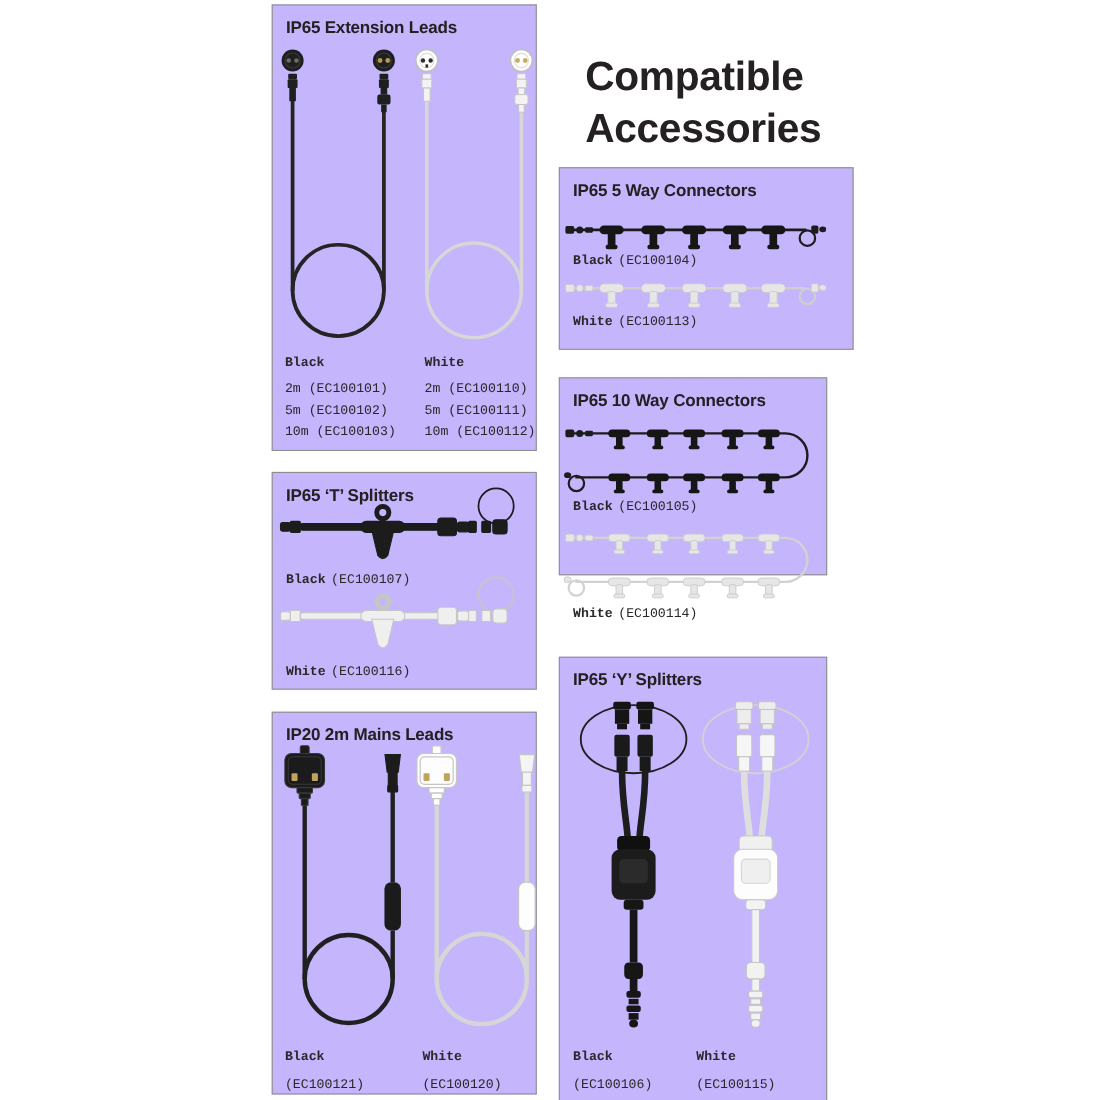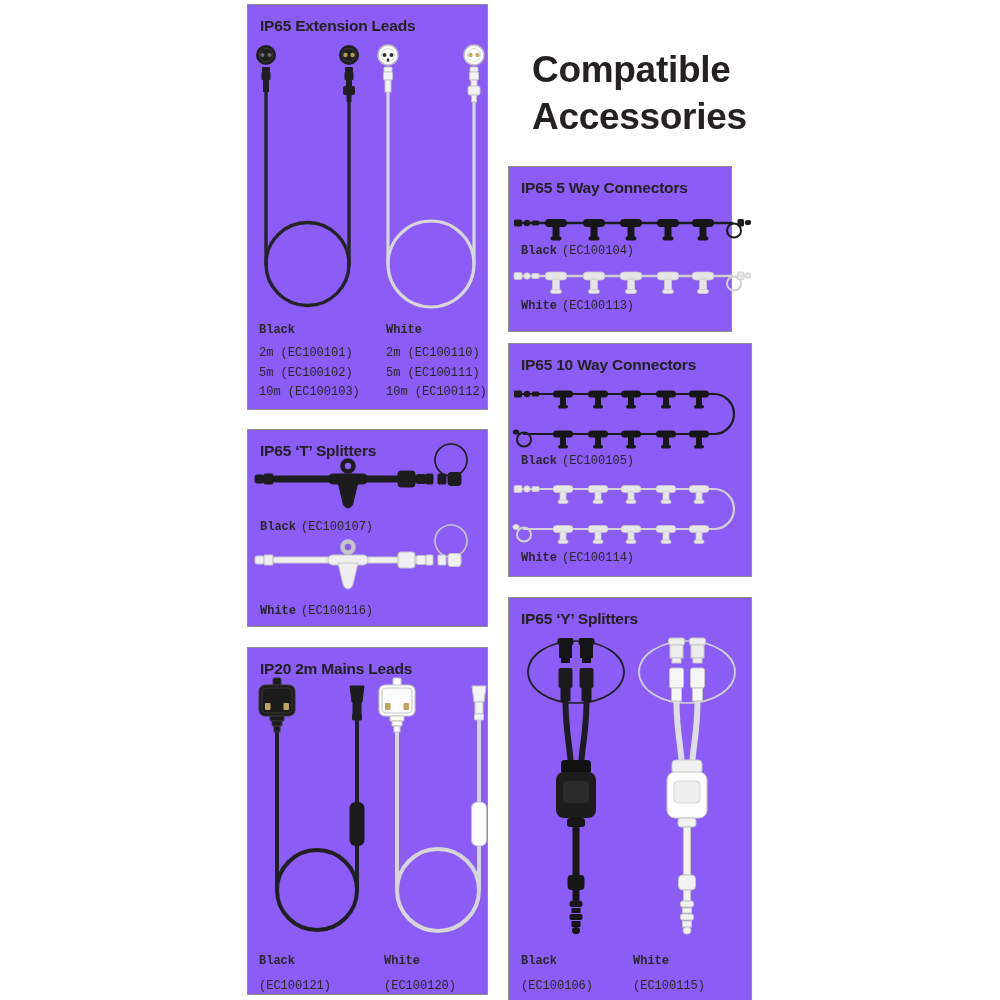--- a/index.html
+++ b/index.html
@@ -1,25 +1,25 @@
 <!DOCTYPE html>
 <html><head>
 <meta charset="utf-8">
 <style>
   html,body{margin:0;padding:0;background:#ffffff;}
   .canvas{position:relative;width:1000px;height:1000px;background:#ffffff;overflow:hidden;
           font-family:"Liberation Sans",sans-serif;color:#242122;}
   .main-title{position:absolute;left:516px;top:30px;margin:16px;font-size:37px;line-height:47px;
               font-weight:700;color:#252122;white-space:pre-line;letter-spacing:-0.3px;}
-  .panel{position:absolute;border:1px solid #8f8f8f;background:#8b5cf6;box-sizing:border-box;}
+  .panel{position:absolute;border:1px solid #8f8f8f;background:#c4b5fd;box-sizing:border-box;}
   #p1{left:247px;top:4px;width:241px;height:406px;}
   #p2{left:247px;top:429px;width:241px;height:198px;}
   #p3{left:247px;top:647px;width:241px;height:348px;}
-  #p4{left:508px;top:166px;width:224px;height:166px;}
-  #p5{left:508px;top:343px;width:244px;height:234px;}
+  #p4{left:508px;top:152px;width:268px;height:166px;}
+  #p5{left:508px;top:343px;width:244px;height:180px;}
   #p6{left:508px;top:597px;width:244px;height:490px;}
   .panel svg{position:absolute;left:0;top:0;}
   .ptitle{position:absolute;left:12px;top:12px;font-size:15.5px;font-weight:700;color:#232021;letter-spacing:-0.2px;white-space:nowrap;}
   .txt{position:absolute;font-size:12px;line-height:18px;color:#2a2728;white-space:nowrap;font-family:Liberation Mono, monospace;}
   .b{font-weight:700;}
   .lc span + span{margin-left:5px;}
   
   .cb{left:11px;} .cw{left:138px;}
   .rowlab{top:316px;font-weight:700;}
   .row0{top:339px;} .row1{top:359px;} .row2{top:378px;}

